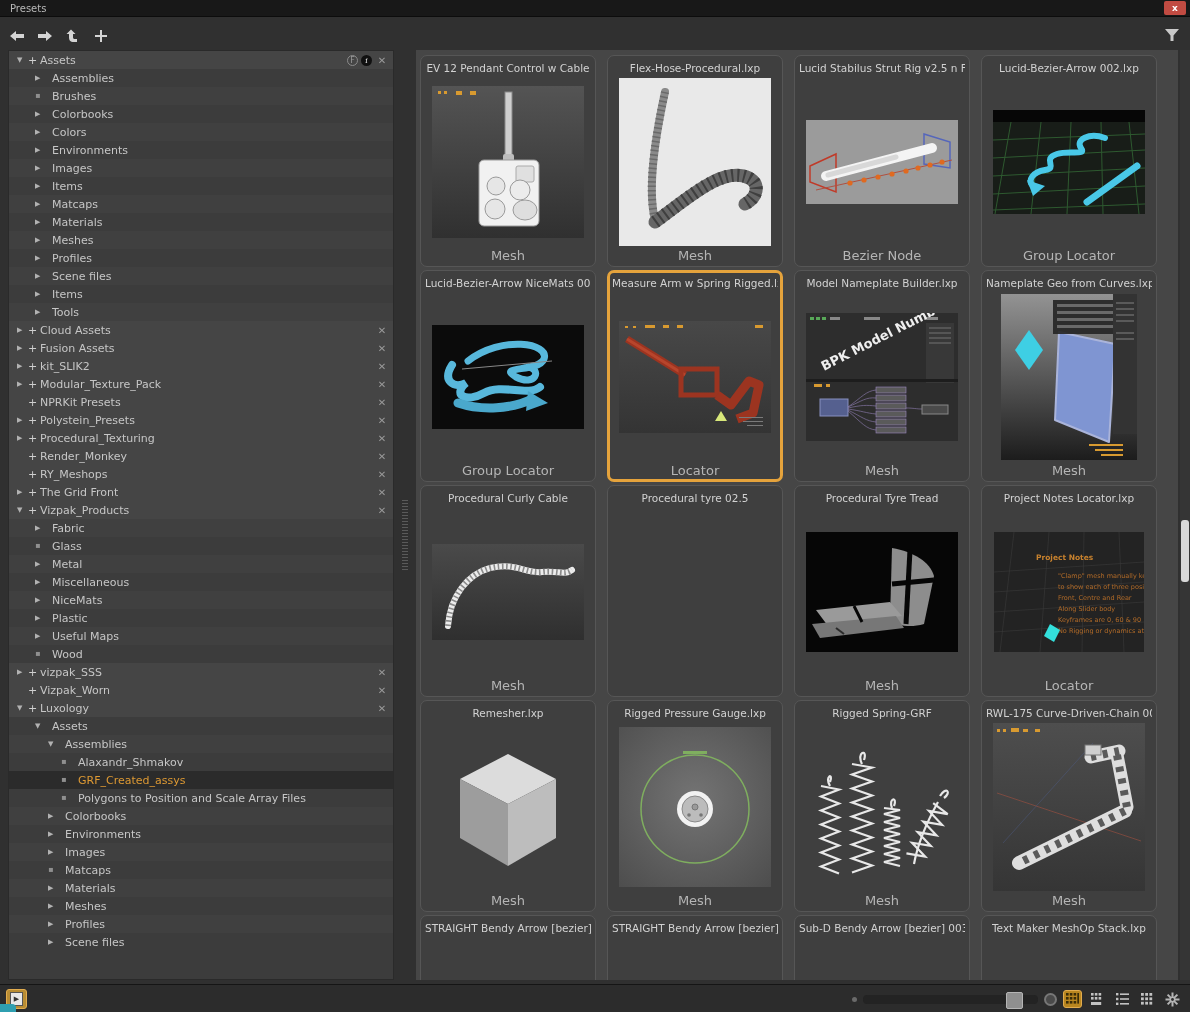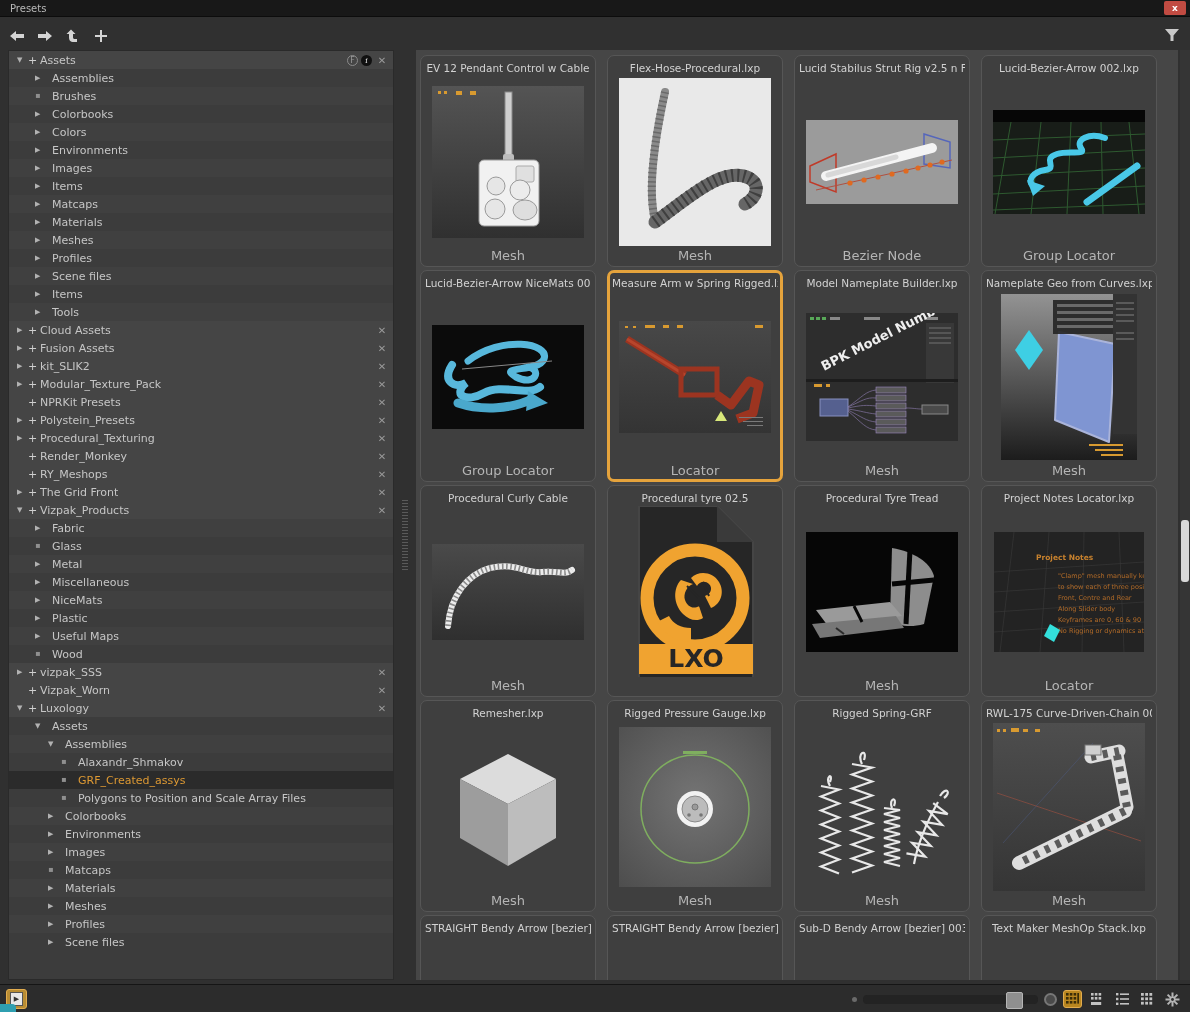--- a/index.html
+++ b/index.html
@@ -946,37 +946,20 @@
             </defs>
     <rect width="152" height="96" fill="url(#cg)"></rect>
     <path d="M16,82 C18,52 36,30 58,24 C84,18 94,30 110,28 C126,26 132,32 140,26" stroke="#ececec" stroke-width="6" fill="none" stroke-linecap="round"></path>
     <path d="M16,82 C18,52 36,30 58,24 C84,18 94,30 110,28 C126,26 132,32 140,26" stroke="#8a8a8a" stroke-width="6" fill="none" stroke-dasharray="1.6,2.6"></path>
   </svg>
         </div>
     <div class="ttype">Mesh</div>
   </div>
       <div class="tile">
     <div class="ttitle">Procedural tyre 02.5</div>
-    <div class="tthumb">
-          <svg width="132" height="180" viewBox="0 0 132 180">
-    <path d="M10,4 L88,4 L124,40 L124,176 L10,176 Z" fill="#262626" stroke="#454545" stroke-width="2"></path>
-    <polygon points="88,4 124,40 88,40" fill="#3a3a3a"></polygon>
-    <circle cx="66" cy="96" r="48" fill="none" stroke="#f0a330" stroke-width="13"></circle>
-    <path d="M52,78 C44,86 44,102 54,112 C60,118 68,120 74,116 L70,104 C64,108 58,104 56,98 C54,92 58,84 64,82 Z" fill="#f0a330"></path>
-    <path d="M62,76 C70,68 84,70 90,80 C96,90 92,102 82,106 L76,94 C82,92 84,86 80,82 C76,78 70,80 68,84 Z" fill="#f0a330"></path>
-    <g stroke="#262626" stroke-width="2">
-              <line x1="58" y1="84" x2="70" y2="96"></line>
-              <line x1="74" y1="80" x2="80" y2="94"></line>
-              <line x1="60" y1="100" x2="72" y2="104"></line>
-            </g>
-    <path d="M28,120 C34,132 48,140 62,140 L62,126 C52,126 44,122 40,114 Z" fill="#f0a330"></path>
-    <rect x="10" y="142" width="114" height="30" fill="#f0a330"></rect>
-    <text x="67" y="165" font-size="25" font-weight="bold" fill="#262626" text-anchor="middle" font-family="DejaVu Sans">LXO</text>
-  </svg>
-        </div>
     <div class="ttype"></div>
   </div>
       <div class="tile">
     <div class="ttitle">Procedural Tyre Tread</div>
     <div class="tthumb">
           <svg width="152" height="120" viewBox="0 0 152 120">
     <rect width="152" height="120" fill="#060606"></rect>
     <path d="M86,16 C108,20 124,30 128,44 L118,92 C104,96 92,94 84,88 Z" fill="#8d8d8d"></path>
     <line x1="104" y1="18" x2="100" y2="92" stroke="#060606" stroke-width="5"></line>
     <line x1="86" y1="52" x2="128" y2="48" stroke="#060606" stroke-width="5"></line>

